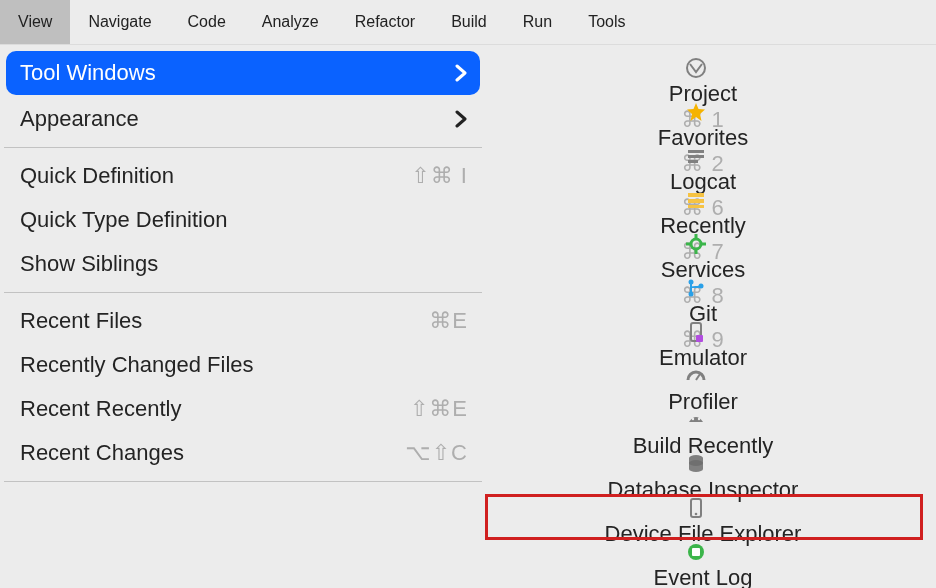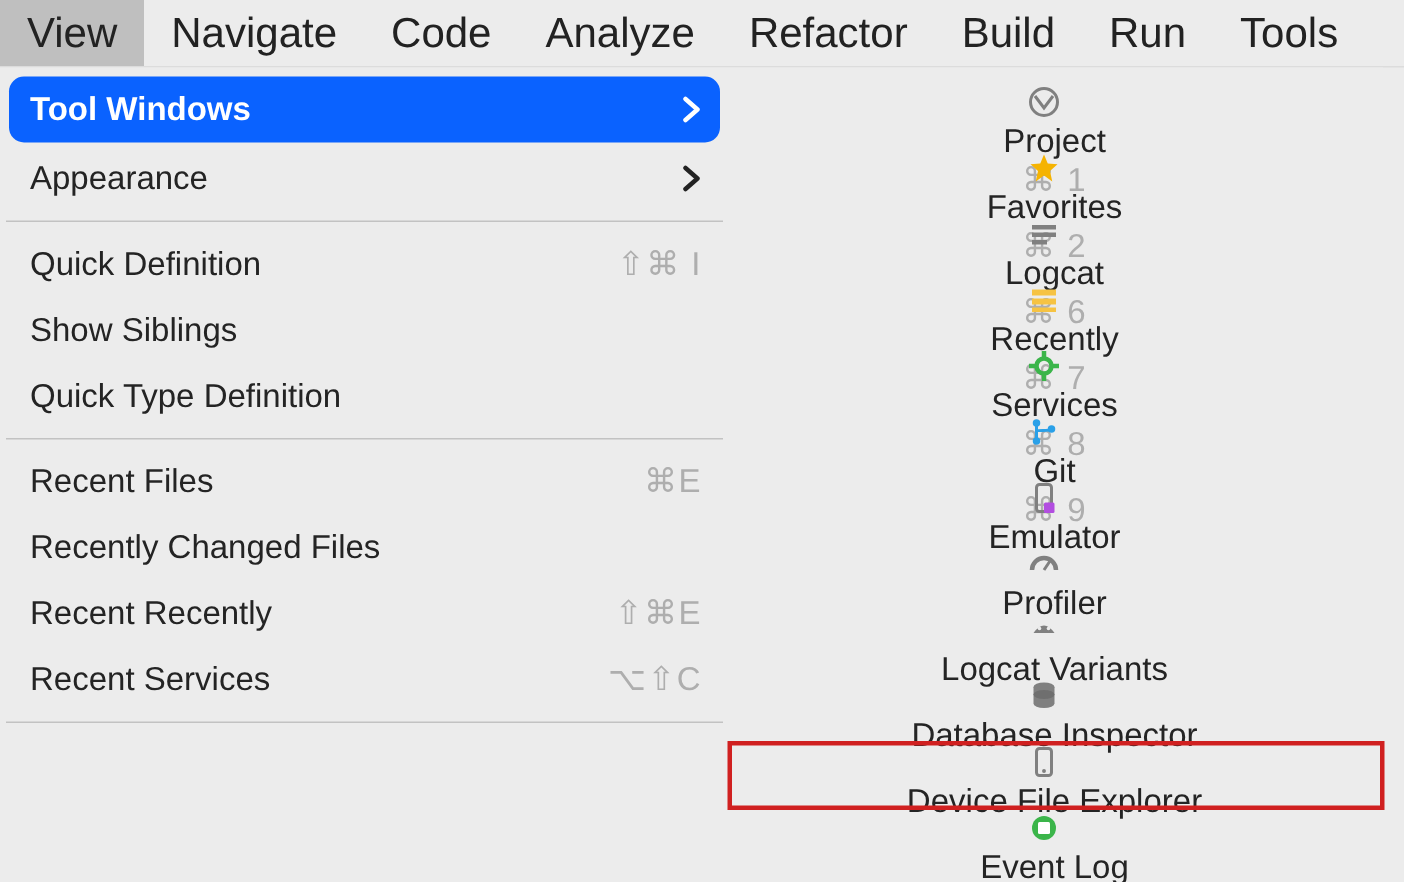--- a/index.html
+++ b/index.html
@@ -12,21 +12,21 @@
     color: #222;
     overflow: hidden;
   }
 
   
   .menubar {
     height: 44px;
     background: #ececec;
     display: flex;
     align-items: stretch;
-    font-size: 28px;
+    font-size: 16px;
     border-bottom: 1px solid #dcdcdc;
   }
   .menubar-item {
     padding: 0 18px;
     display: flex;
     align-items: center;
     color: #222;
     cursor: default;
   }
   .menubar-item.active {
@@ -72,21 +72,20 @@
     line-height: 0;
   }
 
   .menu-row.highlight {
     background: #0a62ff;
     color: #ffffff;
     border-radius: 10px;
     margin: 6px 6px 2px 6px;
     padding: 0 12px 0 14px;
     height: 44px;
-    font-weight: bold;
   }
   .menu-row.highlight svg path { stroke: #ffffff; }
 
   .menu-row.box {
     outline: 3px solid #d02020;
     outline-offset: -2px;
     justify-content: space-between;
   }
 
   .sep {
@@ -166,41 +165,41 @@
       </span>
     </div>
 
     <div class="sep"></div>
 
     <div class="menu-row">
       <span class="label">Quick Definition</span>
       <span class="shortcut">⇧⌘ I</span>
     </div>
     <div class="menu-row">
+      <span class="label">Quick Type Definition</span>
+    </div>
+    <div class="menu-row">
       <span class="label">Show Siblings</span>
-    </div>
-    <div class="menu-row">
-      <span class="label">Quick Type Definition</span>
     </div>
 
     <div class="sep"></div>
 
     <div class="menu-row">
       <span class="label">Recent Files</span>
       <span class="shortcut">⌘E</span>
     </div>
     <div class="menu-row">
       <span class="label">Recently Changed Files</span>
     </div>
     <div class="menu-row">
       <span class="label">Recent Recently</span>
       <span class="shortcut">⇧⌘E</span>
     </div>
     <div class="menu-row">
-      <span class="label">Recent Services</span>
+      <span class="label">Recent Changes</span>
       <span class="shortcut">⌥⇧C</span>
     </div>
 
     <div class="sep"></div>
 
   </div>
 
   <div class="panel right" style="padding-top:10px;">
 
     <div class="menu-row">
@@ -298,21 +297,21 @@
     </div>
 
     <div class="menu-row">
       <span class="icon-slot">
         <svg width="20" height="20" viewBox="0 0 20 20">
             <path d="M3 12 Q10 2 17 12 Z" fill="#808080"></path>
             <circle cx="7" cy="9" r="1.2" fill="#ececec"></circle>
             <circle cx="13" cy="9" r="1.2" fill="#ececec"></circle>
           </svg>
       </span>
-      <span class="label">Logcat Variants</span>
+      <span class="label">Build Recently</span>
     </div>
 
     <div class="menu-row">
       <span class="icon-slot">
         <svg width="20" height="20" viewBox="0 0 20 20">
             <ellipse cx="10" cy="4" rx="7" ry="3" fill="#808080"></ellipse>
             <path d="M3 4 V15 A7 3 0 0 0 17 15 V4" fill="#808080"></path>
             <ellipse cx="10" cy="9" rx="7" ry="3" fill="#6f6f6f"></ellipse>
           </svg>
       </span>

